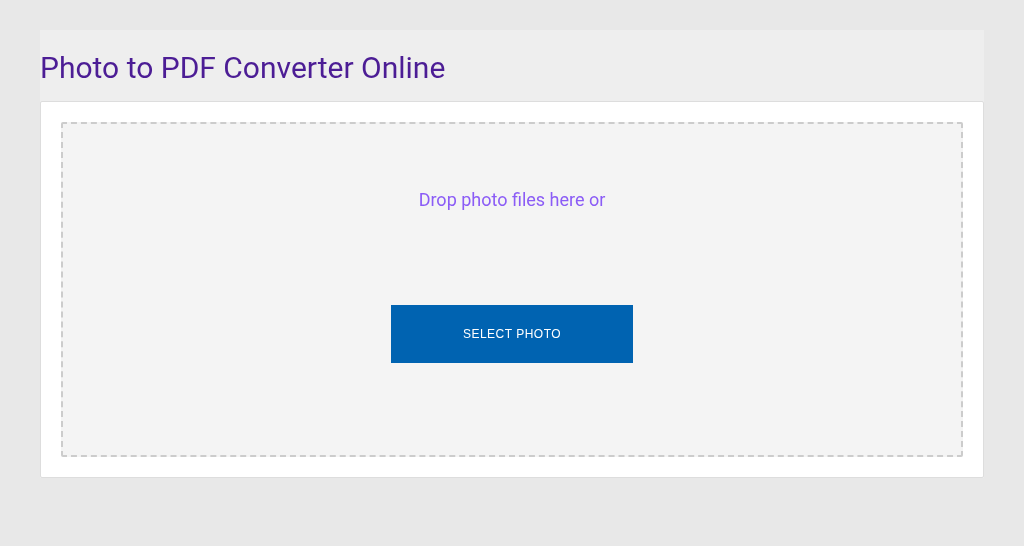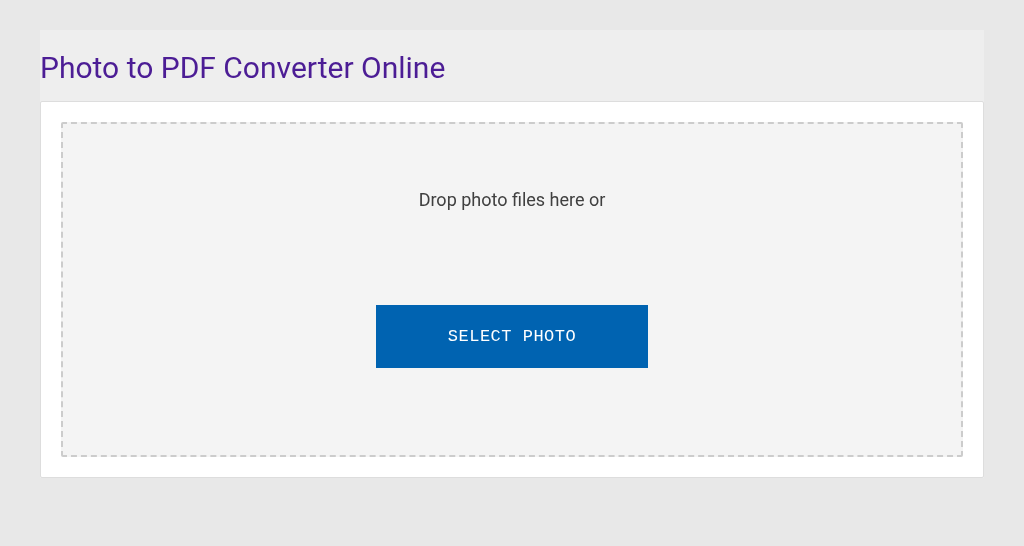--- a/index.html
+++ b/index.html
@@ -36,34 +36,34 @@
       background: #f4f4f4;
       border-radius: 2px;
       height: 335px;
       display: flex;
       flex-direction: column;
       align-items: center;
       justify-content: flex-start;
       padding-top: 65px;
     }
     .drop-text {
-      color: #404040;
+      color: #8b5cf6;
       font-size: 18px;
       font-weight: 400;
     }
     .select-button {
       margin-top: 95px;
       background: #0063b1;
       color: #ffffff;
       border: none;
-      font-size: 17px;
+      font-size: 12px;
       letter-spacing: 0.5px;
       padding: 22px 72px;
       cursor: pointer;
-      font-family: Liberation Mono, monospace;
+      font-family: Liberation Sans, sans-serif;
     }
   </style>
 </head>
 <body>
 
 <div class="container">
   <h1 class="page-title">Photo to PDF Converter Online</h1>
   <div class="card">
     <div class="dropzone">
       <div class="drop-text">Drop photo files here or</div>

